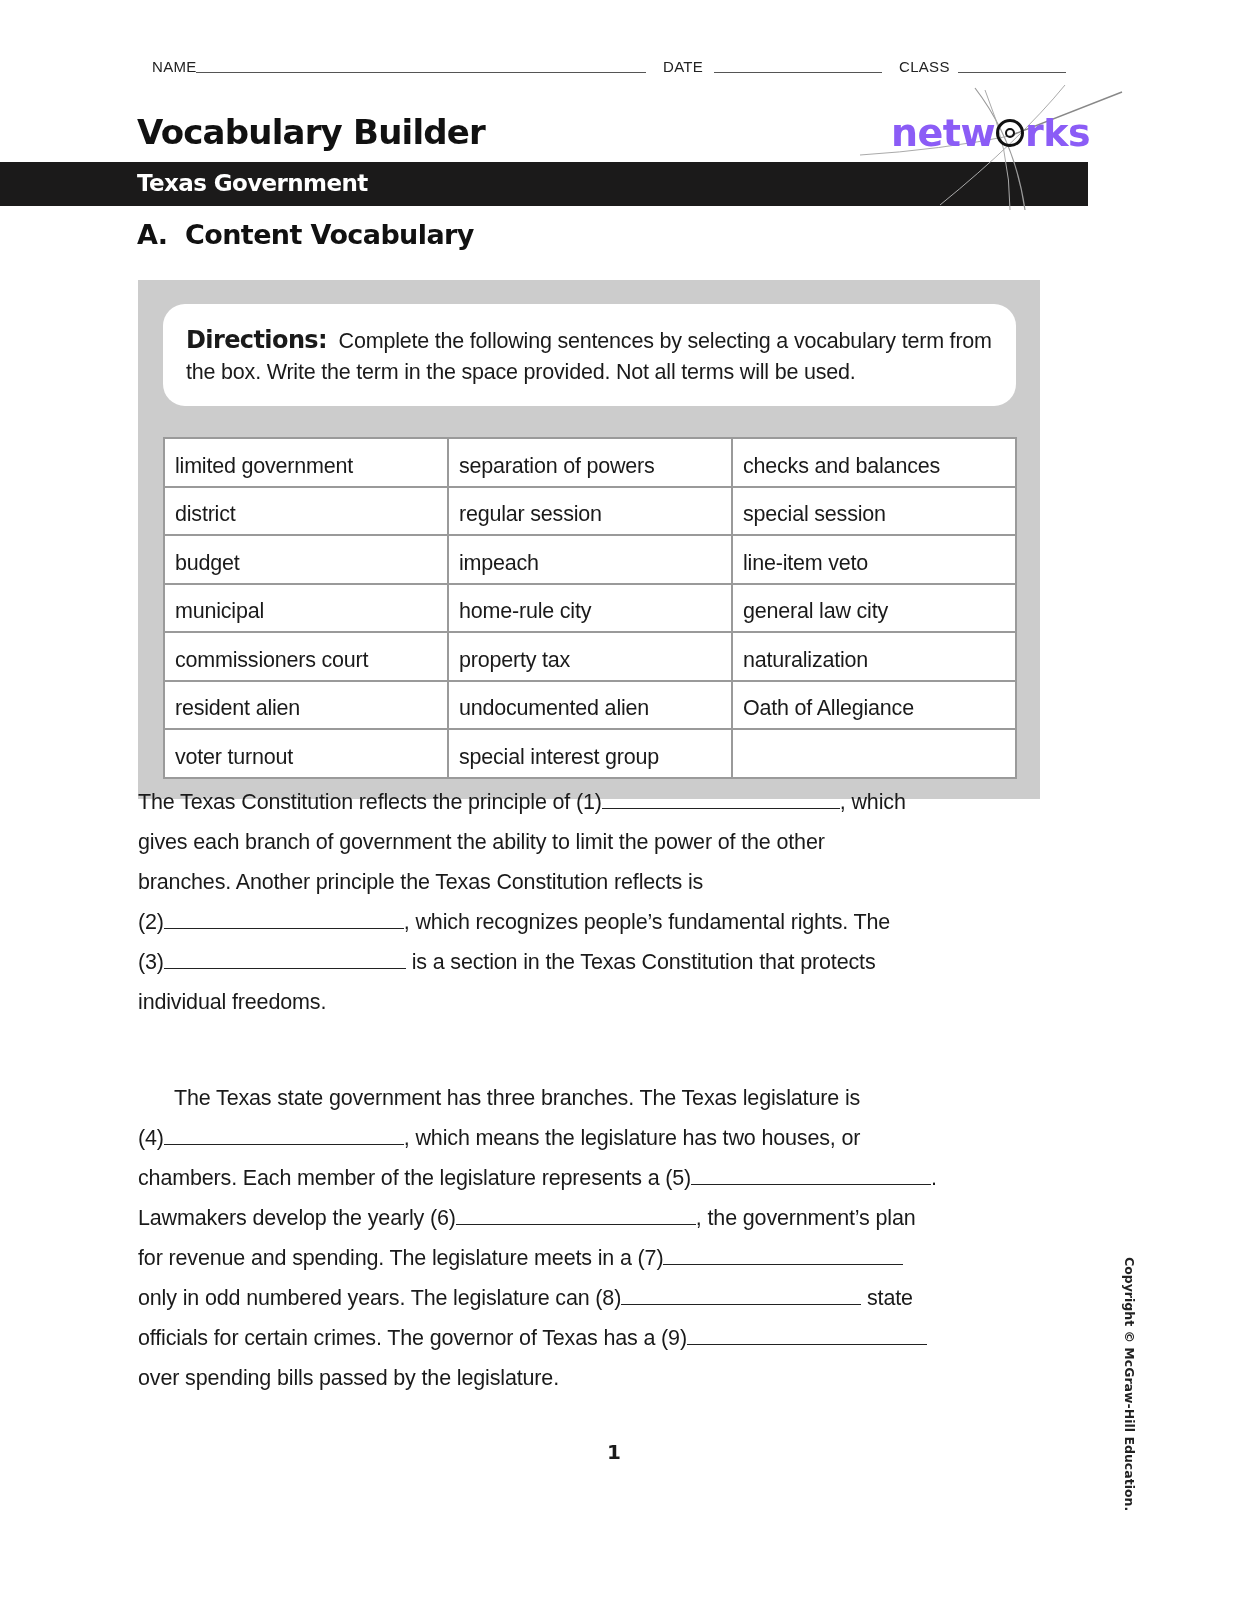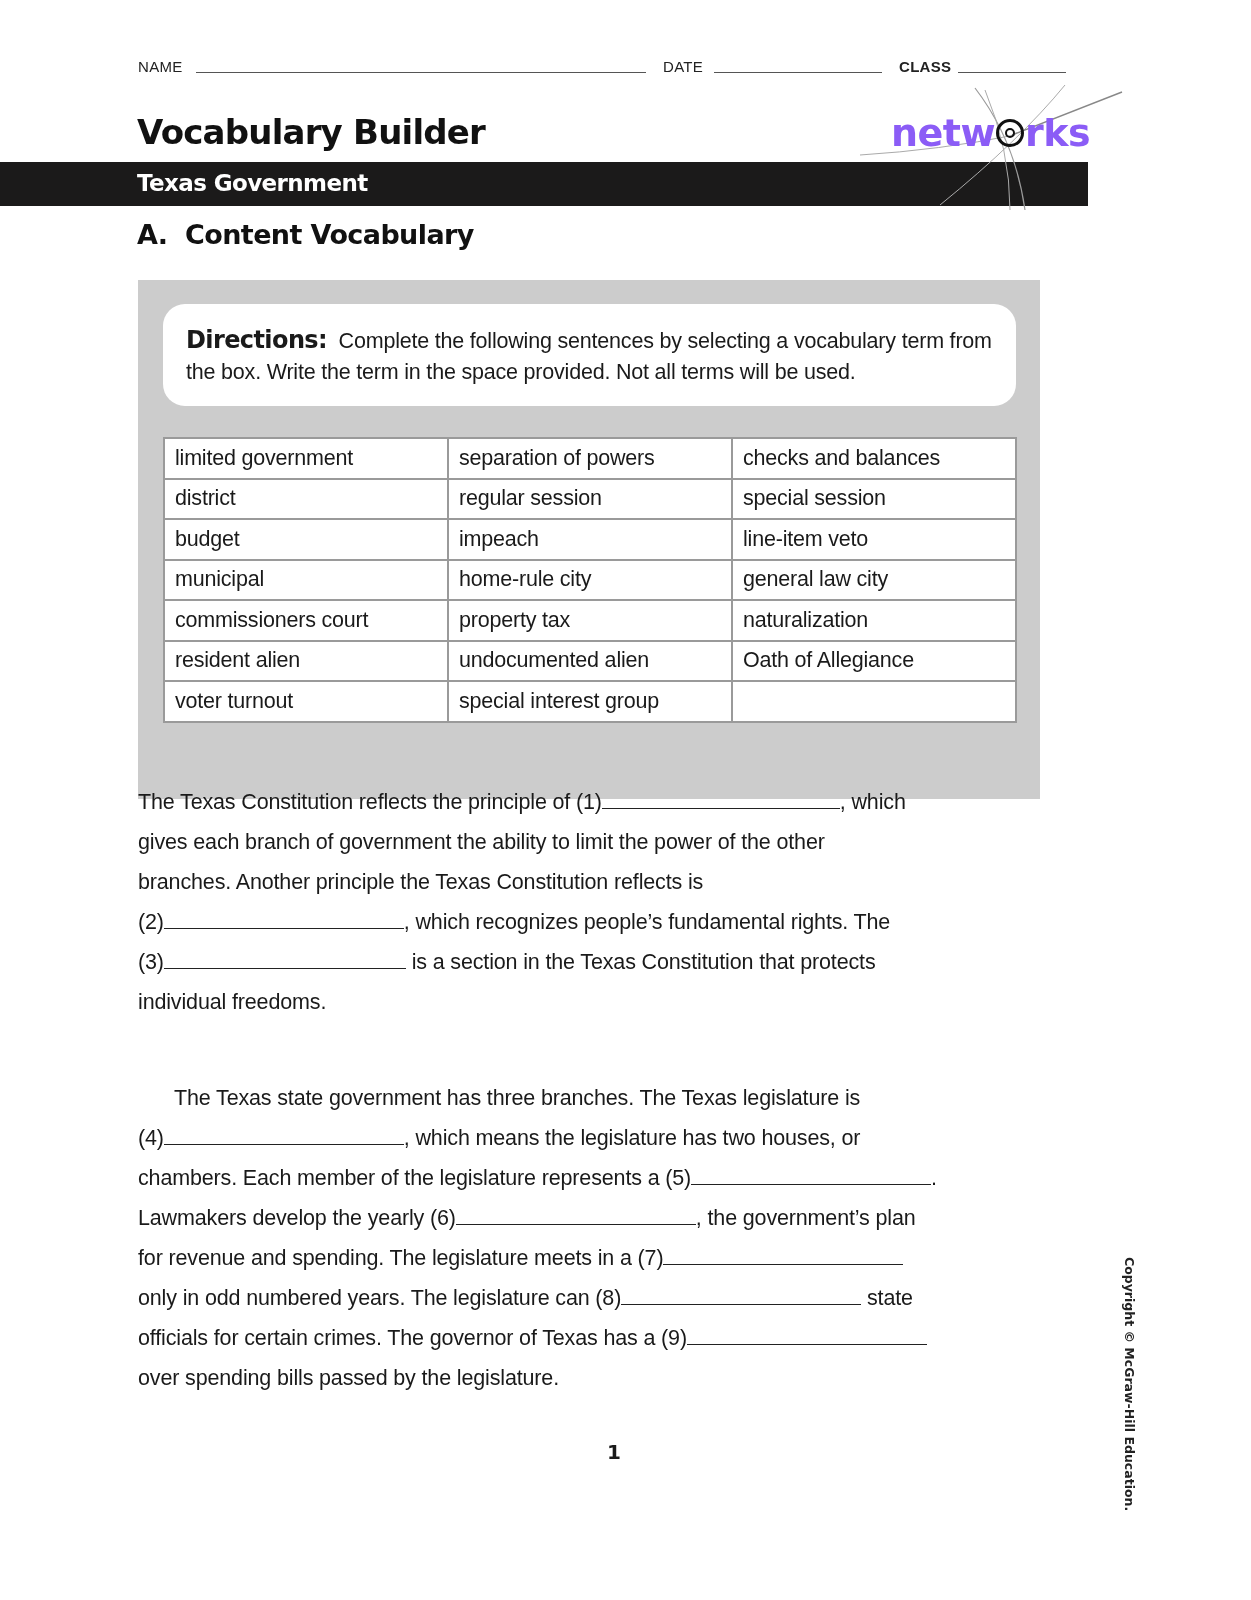--- a/index.html
+++ b/index.html
@@ -23,43 +23,43 @@
   .section-title { font-family: "DejaVu Sans", sans-serif; font-weight: bold; font-size: 27px; color: #111; letter-spacing: -0.6px; }
 
   
   .graybox { background: #cccccc; }
   .directions { background: #ffffff; border-radius: 22px; }
   .directions p { margin: 0; font-size: 21.5px; line-height: 31px; color: #1a1a1a; letter-spacing: -0.2px; }
   .directions .lead { font-family: "DejaVu Sans", sans-serif; font-weight: bold; font-size: 24px; letter-spacing: -0.6px; }
 
   table.vocab { border-collapse: collapse; background: #ffffff; table-layout: fixed; }
   table.vocab td {
-    border: 2px solid #9a9a9a; height: 38.5px; padding: 0 0 0 10px;
+    border: 2px solid #9a9a9a; height: 38.5px; padding: 8px 0 0 10px;
     font-size: 21.5px; color: #1a1a1a; letter-spacing: -0.2px; vertical-align: middle;
   }
 
   
   .para { font-size: 21.5px; color: #1a1a1a; line-height: 40px; letter-spacing: -0.15px; }
   .line { white-space: nowrap; height: 40px; }
   .blank { display: inline-block; border-bottom: 1.5px solid #222; height: 18px; vertical-align: baseline; }
 
   .page-num { font-family: "DejaVu Sans", sans-serif; font-weight: bold; font-size: 20px; }
   .copyright {
     font-family: "DejaVu Sans", sans-serif; font-size: 12.5px; color: #222; font-weight: bold;
     transform: rotate(90deg); transform-origin: left top; white-space: nowrap;
   }
 </style>
 </head>
 <body>
 
-<div class="abs field-label" style="left:138px; top:58px;">NAME</div>
+<div class="abs field-label" style="left:152px; top:58px;">NAME</div>
 <div class="abs field-line" style="left:196px; top:72px; width:450px;"></div>
 <div class="abs field-label" style="left:663px; top:58px;">DATE</div>
 <div class="abs field-line" style="left:714px; top:72px; width:168px;"></div>
-<div class="abs field-label" style="left:899px; top:58px;font-weight:bold;">CLASS</div>
+<div class="abs field-label" style="left:899px; top:58px;">CLASS</div>
 <div class="abs field-line" style="left:958px; top:72px; width:108px;"></div>
 
 <div class="abs title" style="left:137px; top:112px;">Vocabulary Builder</div>
 
 <div class="abs banner" style="left:0; top:162px; width:1088px; height:44px;"></div>
 <div class="abs banner-text" style="left:137px; top:170px;">Texas Government</div>
 
 <svg class="abs" style="left:850px; top:80px;" width="290" height="140">
   <path d="M125 8 Q165 60 175 130" stroke="#9a9a9a" stroke-width="1.2" fill="none"></path>
   <path d="M135 10 Q160 70 160 130" stroke="#aaaaaa" stroke-width="1" fill="none"></path>

